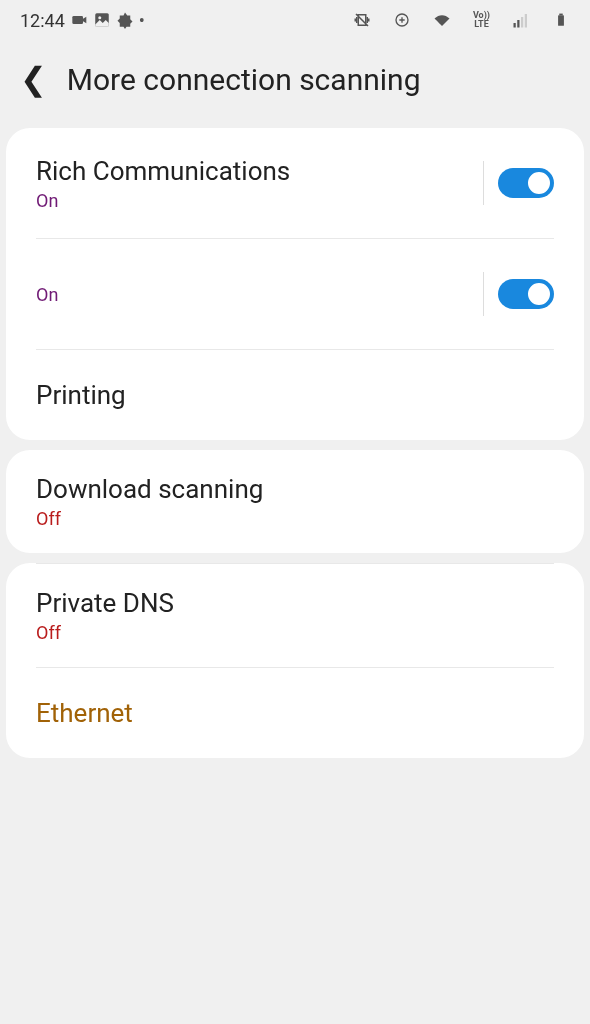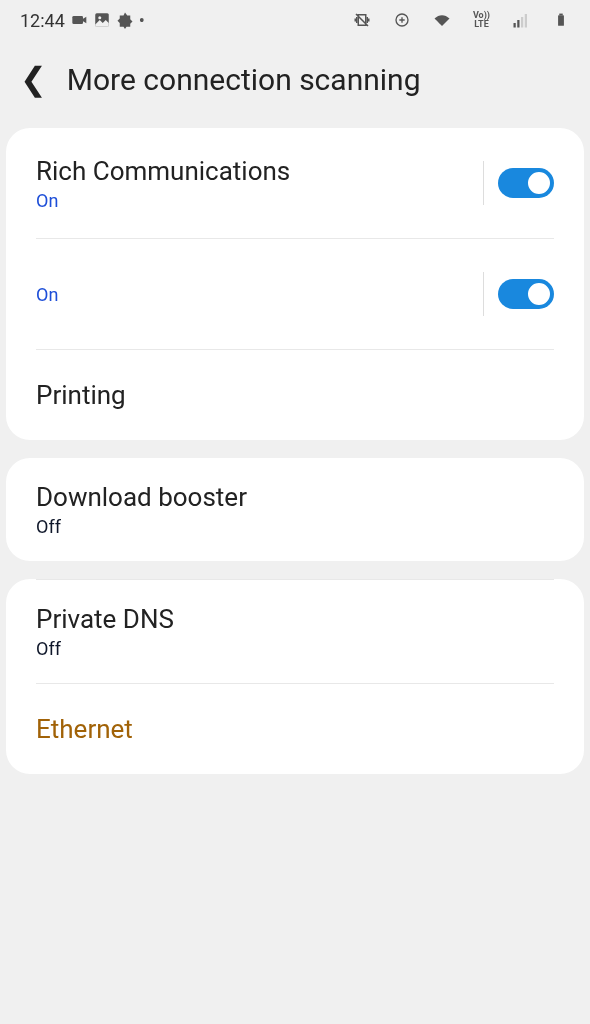--- a/index.html
+++ b/index.html
@@ -53,21 +53,21 @@
       cursor: pointer;
     }
     .header-title {
       font-size: 30px;
       color: #222;
       font-weight: 400;
     }
     .card {
       background: #fff;
       border-radius: 24px;
-      margin: 0 6px 18px 6px;
+      margin: 0 6px 10px 6px;
       overflow: hidden;
     }
     .setting-row {
       display: flex;
       align-items: center;
       justify-content: space-between;
       padding: 24px 30px;
       cursor: pointer;
       min-height: 90px;
     }
@@ -79,24 +79,24 @@
       flex-direction: column;
       gap: 4px;
     }
     .setting-title {
       font-size: 26px;
       color: #222;
       font-weight: 400;
     }
     .setting-subtitle {
       font-size: 18px;
-      color: #0f172a;
+      color: #b91c1c;
     }
     .setting-subtitle.on {
-      color: #1d4ed8;
+      color: #701a75;
     }
     .setting-title.disabled {
       color: #a16207;
       text-align: center;
     }
     .toggle-container {
       display: flex;
       align-items: center;
       gap: 14px;
     }
@@ -266,21 +266,21 @@
   <div class="setting-row">
     <div class="setting-text">
       <span class="setting-title">Printing</span>
     </div>
   </div>
 </div>
 
 <div class="card">
   <div class="setting-row">
     <div class="setting-text">
-      <span class="setting-title">Download booster</span>
+      <span class="setting-title">Download scanning</span>
       <span class="setting-subtitle">Off</span>
     </div>
   </div>
 </div>
 
 <div class="card">
   <div class="divider"></div>
   <div class="setting-row">
     <div class="setting-text">
       <span class="setting-title">Private DNS</span>

